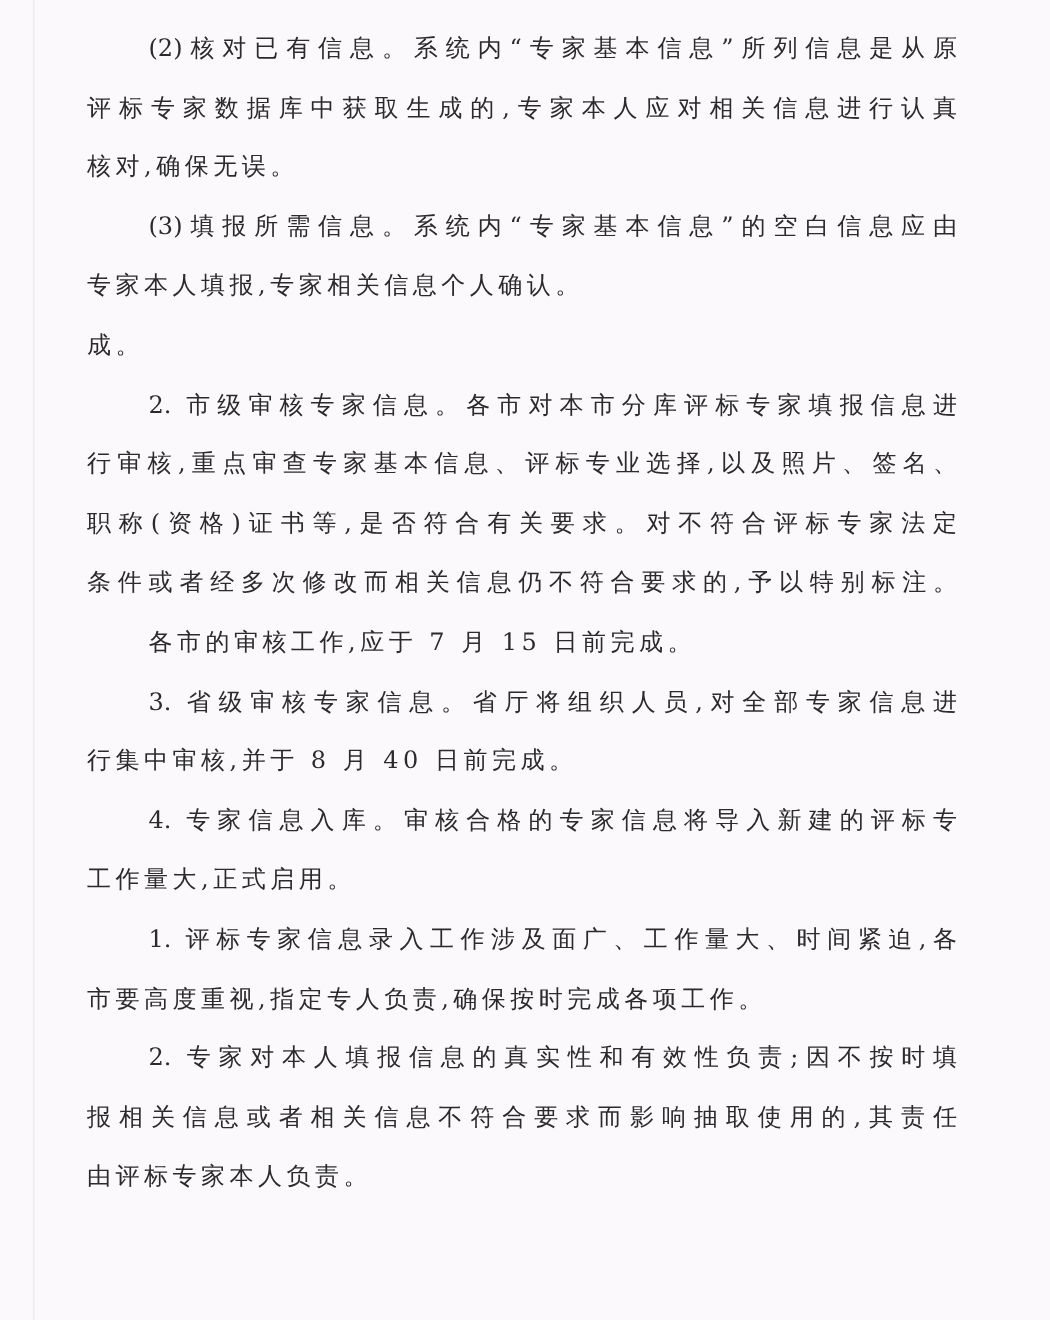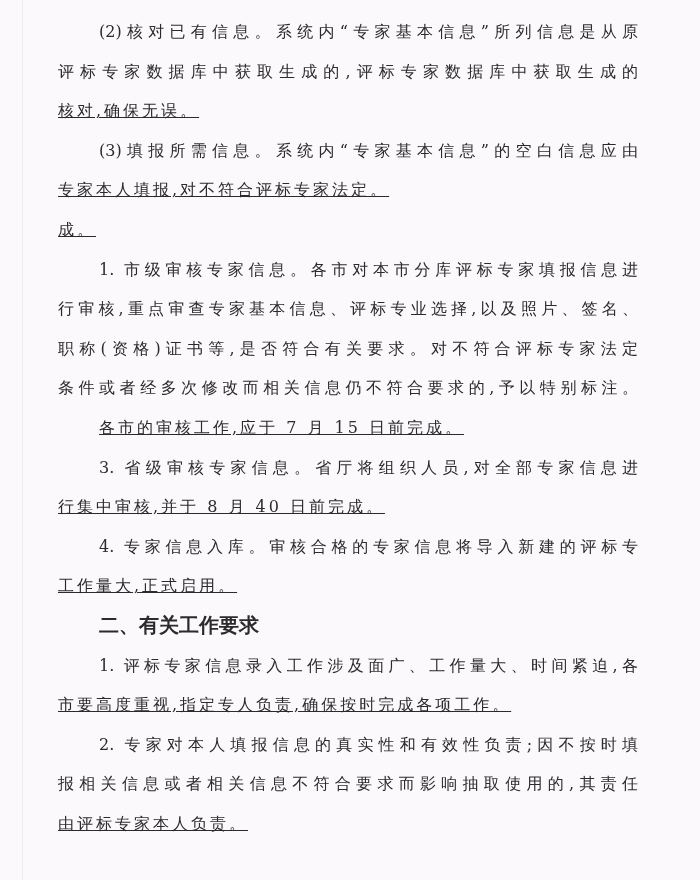--- a/index.html
+++ b/index.html
@@ -44,51 +44,49 @@
     padding-left: 41px;
   }
   .line.heading {
     font-family: "DejaVu Sans", "Liberation Sans", sans-serif;
     font-weight: bold;
     font-size: 20px;
     letter-spacing: 0px;
   }
   .line.last {
     letter-spacing: 3px;
-    text-decoration: underline;
   }
 </style>
 </head>
 <body>
 
 <div class="page-edge"></div>
 
 <div class="doc">
   <div class="line indent full">(2)核对已有信息。系统内“专家基本信息”所列信息是从原</div>
-  <div class="line full">评标专家数据库中获取生成的,评标专家数据库中获取生成的</div>
+  <div class="line full">评标专家数据库中获取生成的,专家本人应对相关信息进行认真</div>
   <div class="line last">核对,确保无误。</div>
 
   <div class="line indent full">(3)填报所需信息。系统内“专家基本信息”的空白信息应由</div>
-  <div class="line last">专家本人填报,对不符合评标专家法定。</div>
+  <div class="line last">专家本人填报,专家相关信息个人确认。</div>
 
   <div class="line last">成。</div>
 
-  <div class="line indent full">1. 市级审核专家信息。各市对本市分库评标专家填报信息进</div>
+  <div class="line indent full">2. 市级审核专家信息。各市对本市分库评标专家填报信息进</div>
   <div class="line full">行审核,重点审查专家基本信息、评标专业选择,以及照片、签名、</div>
   <div class="line full">职称(资格)证书等,是否符合有关要求。对不符合评标专家法定</div>
   <div class="line full">条件或者经多次修改而相关信息仍不符合要求的,予以特别标注。</div>
   <div class="line indent last">各市的审核工作,应于 7 月 15 日前完成。</div>
 
   <div class="line indent full">3. 省级审核专家信息。省厅将组织人员,对全部专家信息进</div>
   <div class="line last">行集中审核,并于 8 月 40 日前完成。</div>
 
   <div class="line indent full">4. 专家信息入库。审核合格的专家信息将导入新建的评标专</div>
   <div class="line last">工作量大,正式启用。</div>
 
-  <div class="line indent heading">二、有关工作要求</div>
 
   <div class="line indent full">1. 评标专家信息录入工作涉及面广、工作量大、时间紧迫,各</div>
   <div class="line last">市要高度重视,指定专人负责,确保按时完成各项工作。</div>
 
   <div class="line indent full">2. 专家对本人填报信息的真实性和有效性负责;因不按时填</div>
   <div class="line full">报相关信息或者相关信息不符合要求而影响抽取使用的,其责任</div>
   <div class="line last">由评标专家本人负责。</div>
 </div>
 
 </body></html>

